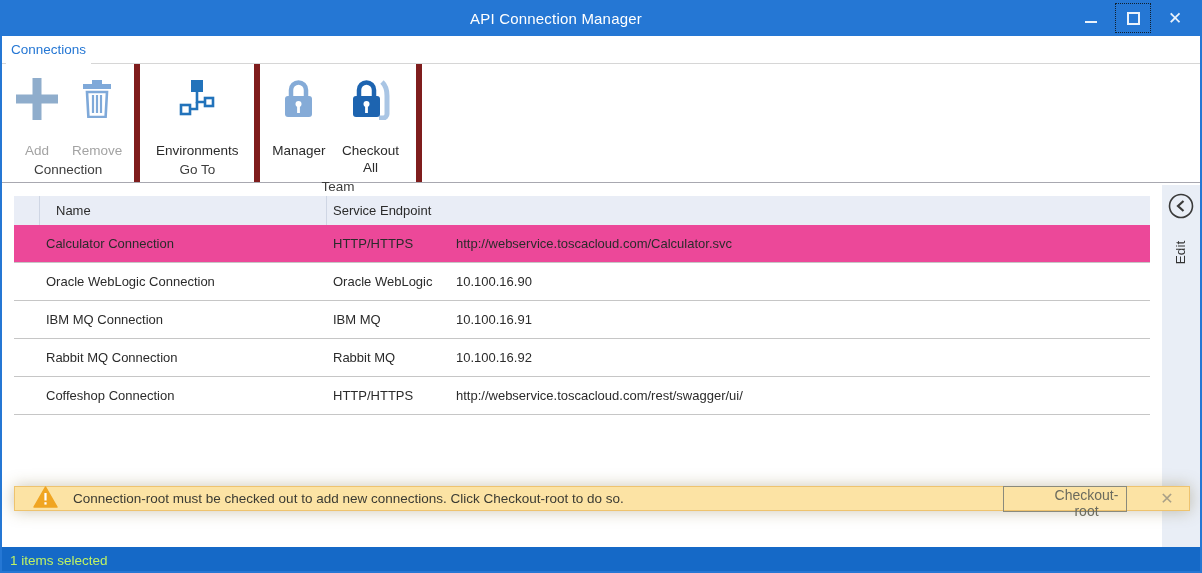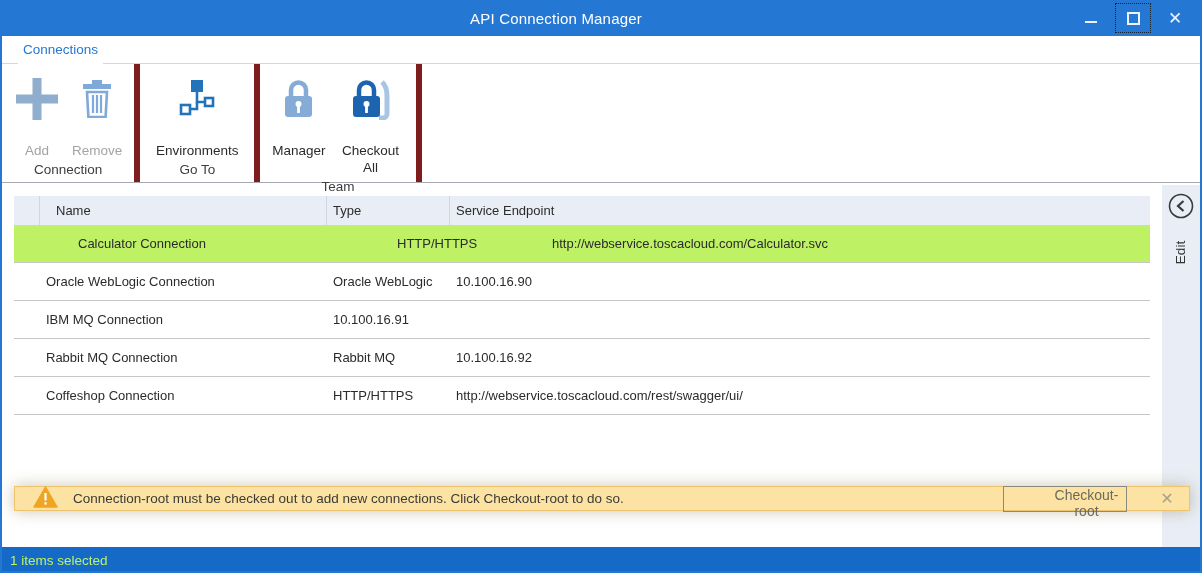--- a/index.html
+++ b/index.html
@@ -26,21 +26,21 @@
   .max-wrap { border:1px dotted #10202f; width:36px; height:30px; display:flex; align-items:center; justify-content:center; }
   .max-glyph { display:block; width:13px; height:13px; border:2px solid #eaf2fb; }
   .close-glyph { font-size:17px; color:#eaf2fb; line-height:1; font-weight:400; }
 
   
   .tabrow {
     position:absolute; top:36px; left:0; width:1198px; height:28px;
     border-bottom:1px solid #d6d6d6; display:flex; align-items:flex-end;
   }
   .tab {
-    margin-left:16px; margin-bottom:-1px; background:#fff; padding:4px 5px 7px 5px;
+    margin-left:4px; margin-bottom:-1px; background:#fff; padding:4px 5px 7px 5px;
     color:#2577d4; font-size:13.5px; cursor:pointer;
   }
 
   
   .ribbon {
     position:absolute; top:64px; left:0; width:1198px; height:119px;
     background:#fff; border-bottom:1px solid #a8a8b0; display:flex;
   }
   .rgroup { display:flex; flex-direction:column; padding:0 6px; }
   .rgroup + .rgroup { border-left:6px solid #7f1d1d; }
@@ -57,21 +57,21 @@
   
   .grid { position:absolute; top:196px; left:12px; width:1136px; font-size:13px; color:#2b2b2b; }
   .grid-header { display:flex; height:29px; background:#e9edf6; align-items:center; }
   .gh-cell { height:100%; display:flex; align-items:center; border-right:1px solid #cfd6e4; padding-left:6px; cursor:pointer; }
   .gh-cell:last-child { border-right:none; }
   .col-sel { width:26px; flex:none; }
   .col-name { width:287px; flex:none; padding-left:16px; }
   .col-type { width:123px; flex:none; }
   .col-end { flex:1; }
   .grid-row { display:flex; height:38px; align-items:center; border-bottom:1px solid #c6c6c6; background:#fff; cursor:pointer; }
-  .grid-row.selected { background:#bef264;gap:32px; }
+  .grid-row.selected { background:#ec4899; }
   .g-cell { display:flex; align-items:center; height:100%; padding-left:6px; overflow:hidden; white-space:nowrap; }
 
   
   .side-strip {
     position:absolute; top:185px; right:0; width:38px; bottom:24px;
     background:#e9eef6; display:flex; flex-direction:column; align-items:center;
   }
   .collapse-btn { margin-top:8px; cursor:pointer; width:26px; height:26px; }
   .edit-label-wrap { height:46px; margin-top:10px; display:flex; align-items:center; justify-content:center; cursor:pointer; }
   .edit-label { transform:rotate(-90deg); font-size:13.5px; color:#333; }
@@ -202,39 +202,39 @@
     <div class="rgroup" style="flex:1;">
       <div class="rgroup-buttons"></div>
       <div class="rgroup-label">&nbsp;</div>
     </div>
   </div>
 
   <div class="grid">
     <div class="grid-header">
       <div class="gh-cell col-sel"></div>
       <div class="gh-cell col-name">Name</div>
-      <div class="gh-cell col-type">Type</div>
       <div class="gh-cell col-end">Service Endpoint</div>
     </div>
 
     <div class="grid-row selected">
       <div class="g-cell col-sel"></div>
       <div class="g-cell col-name">Calculator Connection</div>
       <div class="g-cell col-type">HTTP/HTTPS</div>
       <div class="g-cell col-end">http://webservice.toscacloud.com/Calculator.svc</div>
     </div>
     <div class="grid-row">
       <div class="g-cell col-sel"></div>
       <div class="g-cell col-name">Oracle WebLogic Connection</div>
       <div class="g-cell col-type">Oracle WebLogic</div>
       <div class="g-cell col-end">10.100.16.90</div>
     </div>
     <div class="grid-row">
       <div class="g-cell col-sel"></div>
       <div class="g-cell col-name">IBM MQ Connection</div>
+      <div class="g-cell col-type">IBM MQ</div>
       <div class="g-cell col-end">10.100.16.91</div>
     </div>
     <div class="grid-row">
       <div class="g-cell col-sel"></div>
       <div class="g-cell col-name">Rabbit MQ Connection</div>
       <div class="g-cell col-type">Rabbit MQ</div>
       <div class="g-cell col-end">10.100.16.92</div>
     </div>
     <div class="grid-row">
       <div class="g-cell col-sel"></div>

